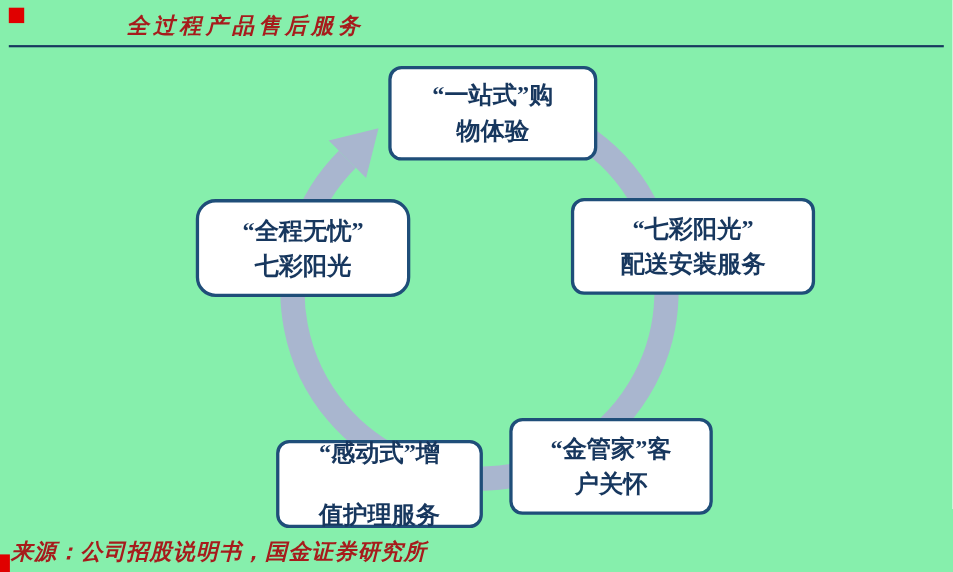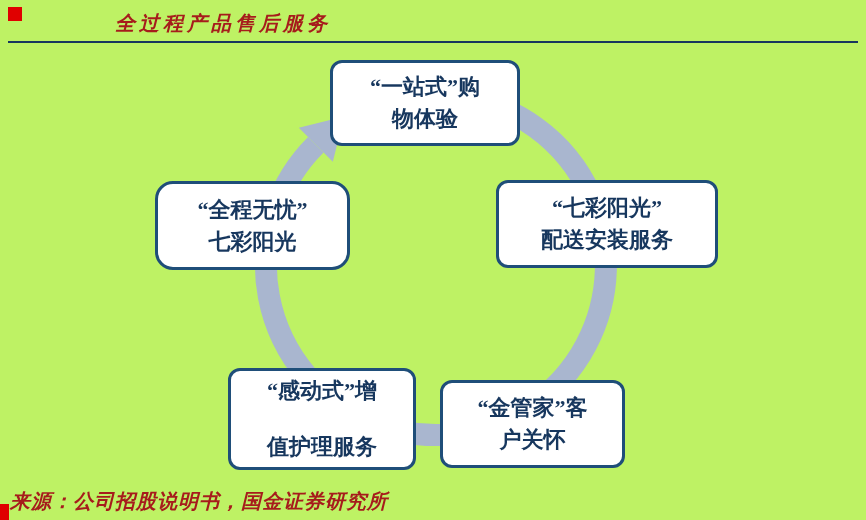--- a/index.html
+++ b/index.html
@@ -5,21 +5,21 @@
   html, body {
     margin: 0;
     padding: 0;
     background: #ffffff;
     font-family: "Liberation Serif", "DejaVu Serif", serif;
   }
   .canvas {
     position: relative;
     width: 866px;
     height: 520px;
-    background: #bef264;
+    background: #86efac;
     overflow: hidden;
   }
   .corner-mark {
     position: absolute;
     background: #E00000;
   }
   .corner-mark.top-left {
     left: 8px;
     top: 7px;
     width: 14px;
@@ -66,26 +66,27 @@
     display: flex;
     flex-direction: column;
     justify-content: center;
     align-items: center;
     text-align: center;
     color: #17375E;
     font-size: 22px;
     font-weight: bold;
     line-height: 1.45;
     box-sizing: border-box;
+    margin-left: 23px;
   }
   .node span { display: block; white-space: nowrap; }
   .node-top { left: 330px; top: 60px;  width: 190px; height: 86px; }
   .node-ur  { left: 496px; top: 180px; width: 222px; height: 88px; }
   .node-lr  { left: 440px; top: 380px; width: 185px; height: 88px; text-align: right; }
-  .node-ll  { left: 228px; top: 368px; width: 188px; height: 102px; gap: 24px; }
+  .node-ll  { left: 228px; top: 400px; width: 188px; height: 80px; gap: 24px; }
   .node-ul  { left: 155px; top: 181px; width: 195px; height: 89px; border-radius: 18px; }
   .source {
     position: absolute;
     left: 10px;
     top: 488px;
     font-size: 20px;
     font-weight: 700;
     font-style: italic;
     letter-spacing: 1px;
     color: #A61C1C;

